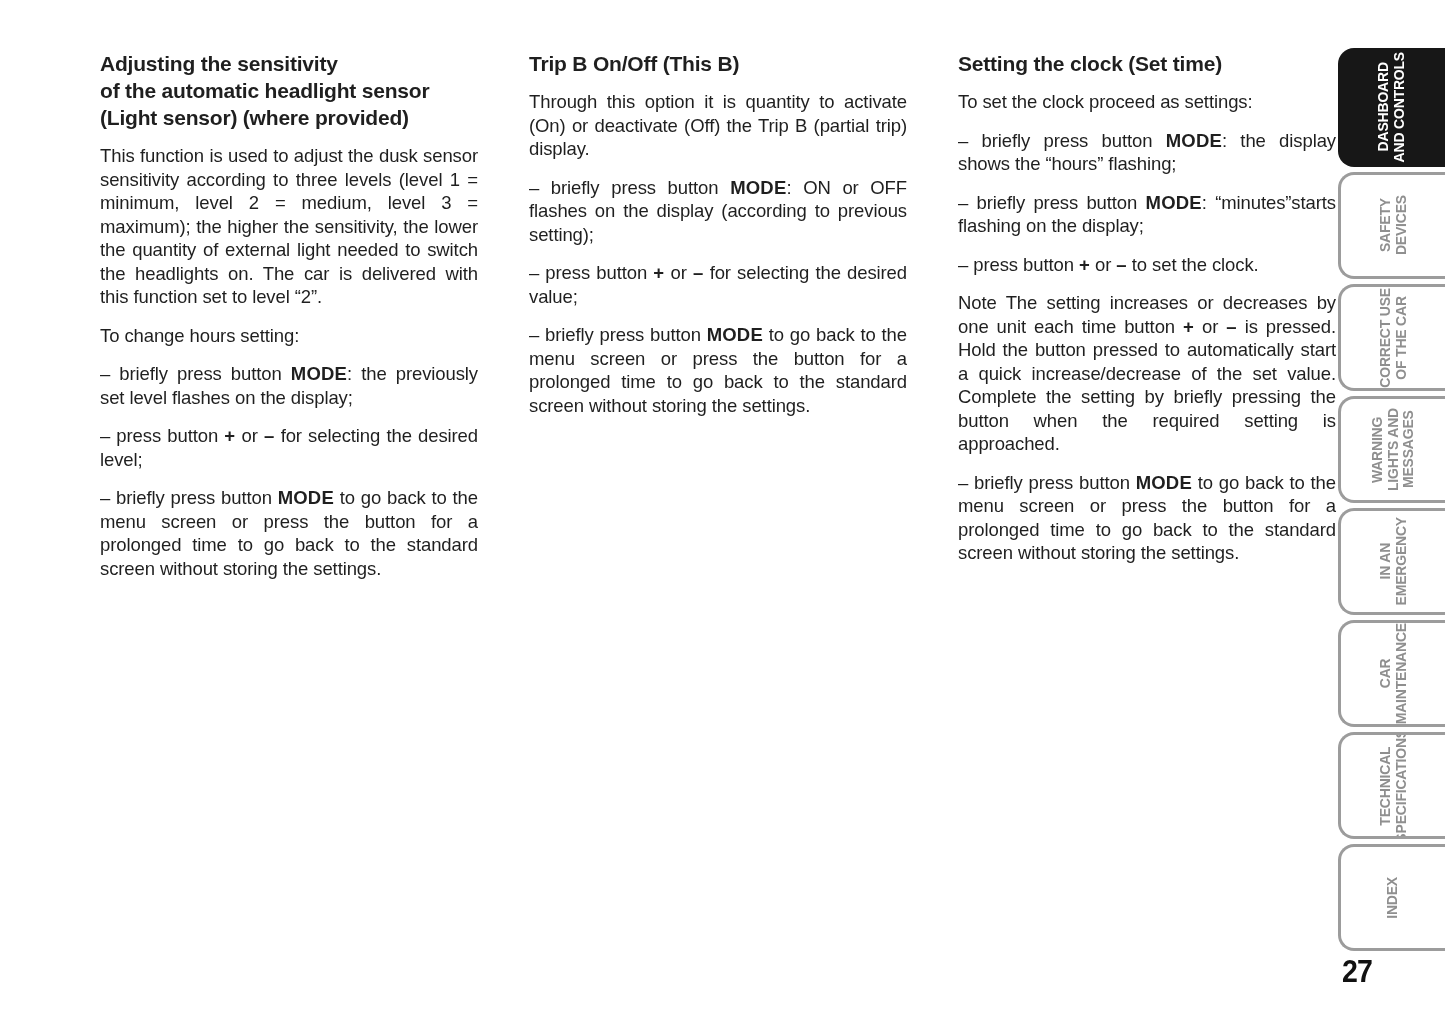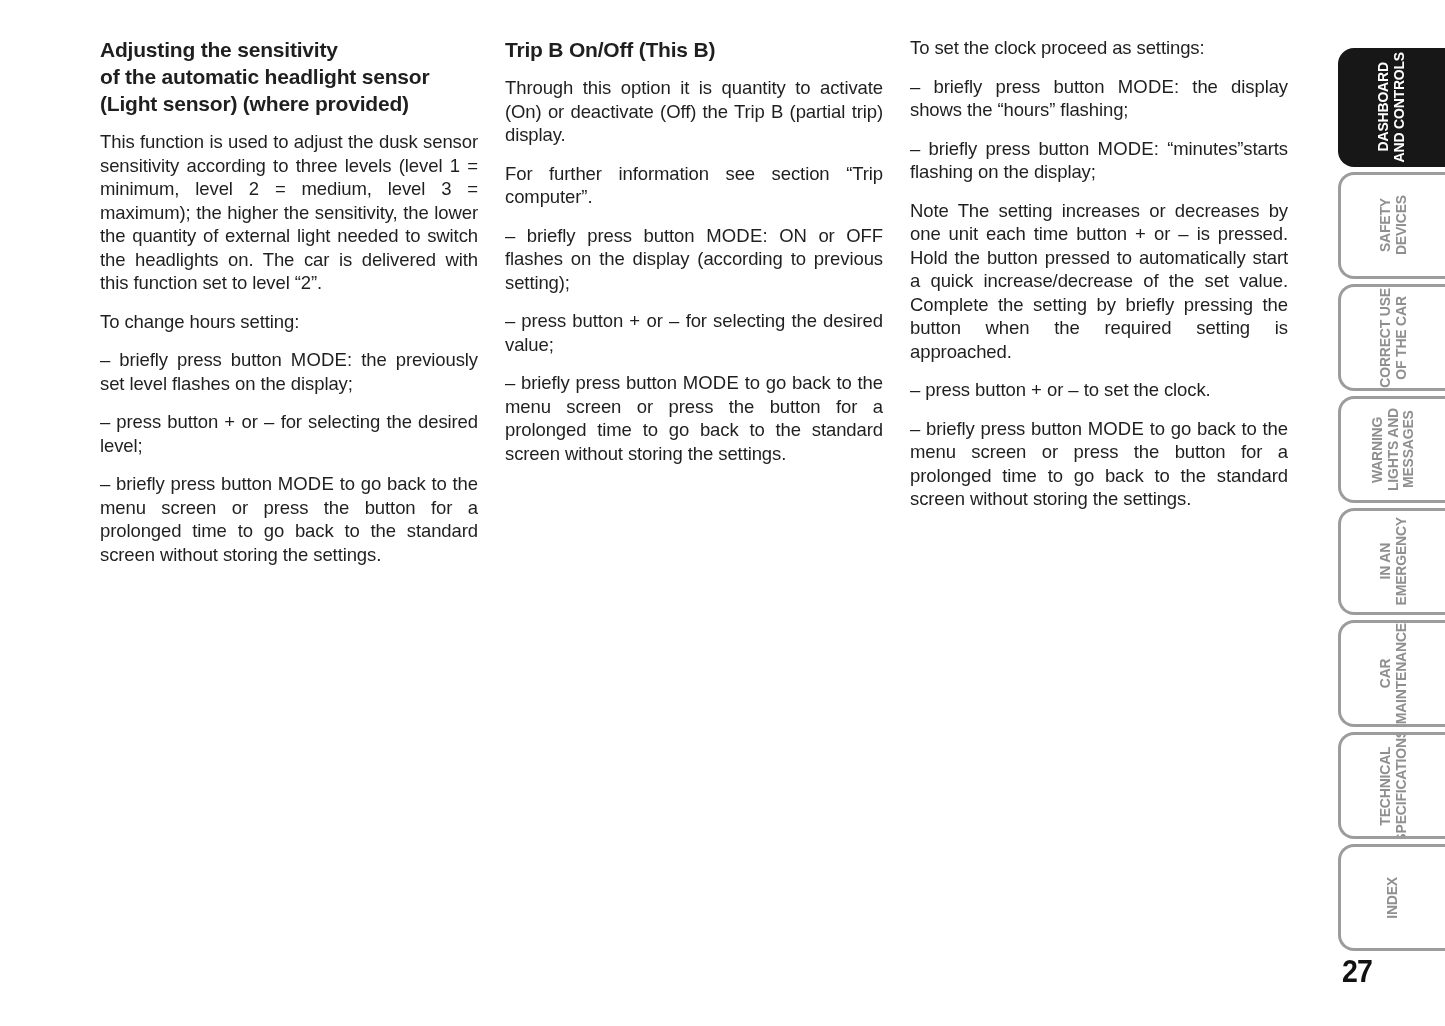--- a/index.html
+++ b/index.html
@@ -14,43 +14,43 @@
   body{
     width:1445px;height:1026px;
     background:#ffffff;
     position:relative;
     overflow:hidden;
     font-family:"Liberation Sans", sans-serif;
     color:var(--text);
   }
   .content{
     position:absolute;
-    left:100px;top:36px;
+    left:100px;top:50px;
     width:1204px;
     display:grid;
     grid-template-columns:378px 378px 378px;
-    column-gap:27px;
+    column-gap:51px;
   }
   .col-title{
     font-size:21px;
     font-weight:bold;
     line-height:27px;
     margin:0 0 13px 0;
     white-space:pre-line;
     letter-spacing:-0.2px;
   }
   .paras p{
     font-size:18.5px;
     line-height:23.5px;
     margin:0 0 15px 0;
     text-align:justify;
     letter-spacing:-0.1px;
   }
   .paras p b{
-    font-weight:normal;
+    font-weight:bold;
     letter-spacing:0.2px;
     margin-top:48px;
   }
   .tabs{
     position:absolute;
     left:1338px;top:48px;
     width:107px;
     display:flex;
     flex-direction:column;
     gap:5px;
@@ -109,33 +109,33 @@
         <p>To change hours setting:</p>
         <p>– briefly press button <b>MODE</b>: the previously set level flashes on the display;</p>
         <p>– press button <b>+</b> or <b>–</b> for selecting the desired level;</p>
         <p>– briefly press button <b>MODE</b> to go back to the menu screen or press the button for a prolonged time to go back to the standard screen without storing the settings.</p>
       </div>
   </section>
   <section class="col">
     <h2 class="col-title">Trip B On/Off (This B)</h2>
     <div class="paras">
         <p>Through this option it is quantity to activate (On) or deactivate (Off) the Trip B (partial trip) display.</p>
-        <p>For further information see section “Trip computer”.</p>
         <p>– briefly press button <b>MODE</b>: ON or OFF flashes on the display (according to previous setting);</p>
         <p>– press button <b>+</b> or <b>–</b> for selecting the desired value;</p>
         <p>– briefly press button <b>MODE</b> to go back to the menu screen or press the button for a prolonged time to go back to the standard screen without storing the settings.</p>
       </div>
   </section>
   <section class="col">
+    <h2 class="col-title">Setting the clock (Set time)</h2>
     <div class="paras">
         <p>To set the clock proceed as settings:</p>
         <p>– briefly press button <b>MODE</b>: the display shows the “hours” flashing;</p>
         <p>– briefly press button <b>MODE</b>: “minutes”starts flashing on the display;</p>
+        <p>– press button <b>+</b> or <b>–</b> to set the clock.</p>
         <p>Note The setting increases or decreases by one unit each time button <b>+</b> or <b>–</b> is pressed. Hold the button pressed to automatically start a quick increase/decrease of the set value. Complete the setting by briefly pressing the button when the required setting is approached.</p>
-        <p>– press button <b>+</b> or <b>–</b> to set the clock.</p>
         <p>– briefly press button <b>MODE</b> to go back to the menu screen or press the button for a prolonged time to go back to the standard screen without storing the settings.</p>
       </div>
   </section>
 </main>
 
 <nav class="tabs">
     <div class="tab active">
       <span class="tab-label">DASHBOARD
 AND CONTROLS</span>
     </div>

